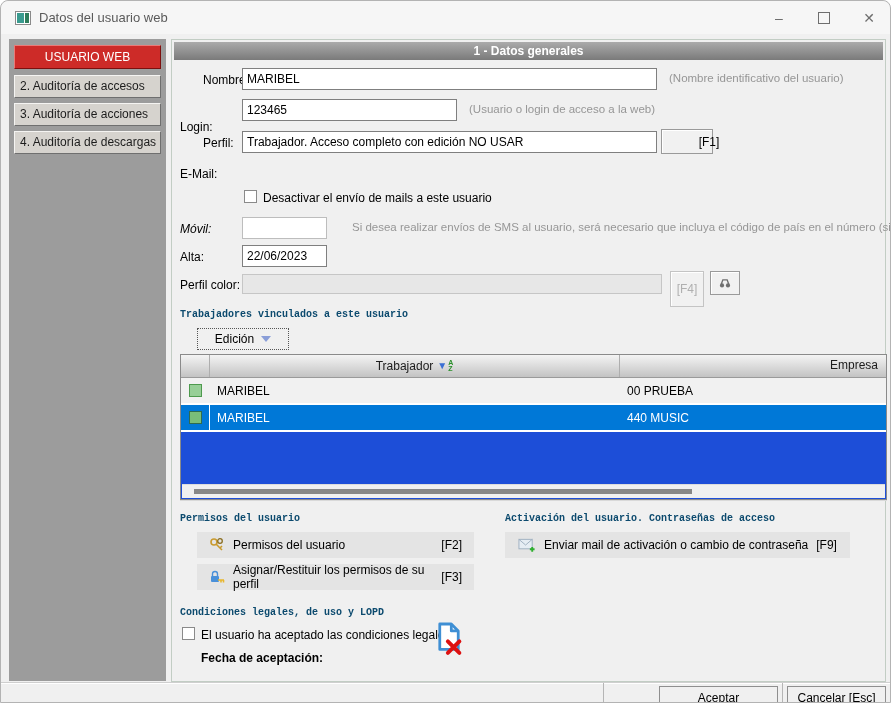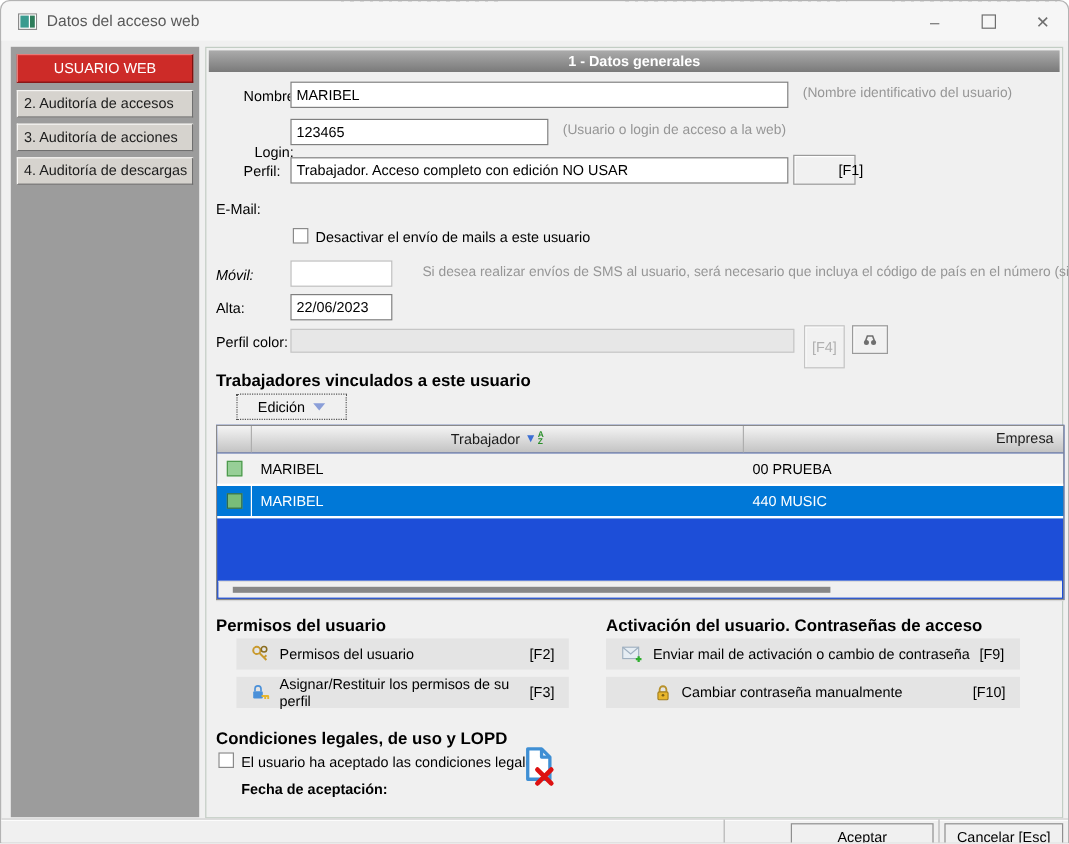--- a/index.html
+++ b/index.html
@@ -37,21 +37,21 @@
           font:12px "Liberation Sans",sans-serif;padding:0 4px;}
   .tinput.lite{border-color:#bdbdbd;}
   .tinput:disabled,.tinput.disabled{background:#e7e7e7;border-color:#c6c6c6;color:#777;}
   .hint{position:absolute;color:#969696;font-size:11.5px;white-space:nowrap;}
   .cb{position:absolute;width:13px;height:13px;appearance:none;-webkit-appearance:none;margin:0;
       background:#fff;border:1px solid #8a8a8a;}
   .sbtn{position:absolute;box-sizing:border-box;display:flex;align-items:center;justify-content:center;gap:4px;
         background:#f1f1f1;border:1px solid #9a9a9a;box-shadow:inset 1px 1px 0 #fff;font-size:12px;cursor:default;}
   .sbtn.disabled{color:#b0b0b0;border-color:#c4c4c4;}
 
-  .red-head{position:absolute;color:#000000;font-weight:bold;font-size:14px;white-space:nowrap;}
+  .red-head{position:absolute;color:#0c4a6e;font-weight:bold;font-size:10px;white-space:nowrap;font-family:Liberation Mono, monospace;}
 
   .edicion{position:absolute;display:flex;align-items:center;justify-content:center;gap:7px;
            border:1px dotted #555;background:transparent;font-size:12px;cursor:default;}
   .tri{width:0;height:0;border-left:5px solid transparent;border-right:5px solid transparent;
        border-top:6px solid #8a9ed8;}
 
   
   .wtable{position:absolute;left:8px;top:314px;width:707px;height:146px;box-sizing:border-box;
           background:#1d4ed8;border:1px solid #8a8a8a;box-shadow:0 1px 0 #d9d9d9;}
   .thead{display:flex;height:22px;background:linear-gradient(#f4f4f4,#c3c3c3);border-bottom:1px solid #9a9a9a;}
@@ -100,21 +100,21 @@
   <div class="artifact" style="left:283px;width:132px;"></div>
   <div class="artifact" style="left:520px;width:185px;"></div>
   <div class="artifact" style="left:742px;width:138px;"></div>
 
   <div class="titlebar">
     <svg class="title-icon" viewBox="0 0 16 14">
       <rect x="0.5" y="0.5" width="15" height="13" fill="#ffffff" stroke="#8a8a8a"></rect>
       <rect x="2" y="2" width="7" height="10" fill="#3a9b8f"></rect>
       <rect x="10" y="2" width="4" height="10" fill="#2e7d5b"></rect>
     </svg>
-    <span class="title-text">Datos del acceso web</span>
+    <span class="title-text">Datos del usuario web</span>
     <div class="winbtn" style="left:761px;">
       <span>–</span>
     </div>
     <div class="winbtn" style="left:806px;">
       <span class="maxbox"></span>
     </div>
     <div class="winbtn" style="left:851px;">
       <span>✕</span>
     </div>
   </div>
@@ -126,21 +126,21 @@
     <div class="sb-item">4. Auditoría de descargas</div>
   </div>
 
   <div class="main">
     <div class="main-header">1 - Datos generales</div>
 
     <span class="flabel bold" style="left:8px;top:33px;">Nombre:</span>
     <input class="tinput" style="left: 70px; top: 28px; width: 415px;" value="MARIBEL">
     <span class="hint" style="left:497px;top:32px;">(Nombre identificativo del usuario)</span>
 
-    <span class="flabel" style="left:8px;top:80px;margin-left:32px;">Login:</span>
+    <span class="flabel" style="left:8px;top:80px;">Login:</span>
     <input class="tinput" style="left: 70px; top: 59px; width: 215px;" value="123465">
     <span class="hint" style="left:297px;top:63px;">(Usuario o login de acceso a la web)</span>
 
     <span class="flabel bold" style="left:8px;top:96px;">Perfil:</span>
     <input class="tinput" style="left: 70px; top: 91px; width: 415px;" value="Trabajador. Acceso completo con edición NO USAR">
     <div class="sbtn" style="left:489px;top:89px;width:52px;height:25px;gap:44px;">
       <svg width="14" height="14" viewBox="0 0 16 16">
         <line x1="9.5" y1="9.5" x2="14" y2="14" stroke="#c9a15a" stroke-width="2.4"></line>
         <circle cx="6.5" cy="6.5" r="4" fill="#cfe0f4" stroke="#3a6ea5" stroke-width="1.5"></circle>
       </svg>
@@ -235,29 +235,20 @@
     <span class="red-head" style="left:333px;top:473px;">Activación del usuario. Contraseñas de acceso</span>
     <div class="action-btn center" style="left:333px;top:492px;width:345px;">
       <svg width="18" height="15" viewBox="0 0 19 15">
         <rect x="1" y="1" width="14" height="10" fill="#e6edf3" stroke="#9fb0c0"></rect>
         <path d="M1 1 L8 7 L15 1" fill="none" stroke="#9fb0c0"></path>
         <path d="M15 9 v5 M12.5 11.5 h5" stroke="#2faf2f" stroke-width="2"></path>
       </svg>
       <span>Enviar mail de activación o cambio de contraseña</span>
       <span class="key">[F9]</span>
     </div>
-    <div class="action-btn" style="left:333px;top:524px;width:345px;padding-left:40px;">
-      <svg width="15" height="15" viewBox="0 0 16 16">
-        <path d="M5 7 V5 a3 3 0 0 1 6 0 V7" stroke="#b8912a" stroke-width="1.6" fill="none"></path>
-        <rect x="3.5" y="7" width="9" height="7" rx="1.2" fill="#e8b62c" stroke="#a07d20"></rect>
-        <circle cx="8" cy="10" r="1.2" fill="#7a5f16"></circle>
-      </svg>
-      <span>Cambiar contraseña manualmente</span>
-      <span class="key right">[F10]</span>
-    </div>
 
     <span class="red-head" style="left:8px;top:567px;">Condiciones legales, de uso y LOPD</span>
     <input type="checkbox" class="cb" style="left: 10px; top: 587px;">
     <span class="flabel" style="left:29px;top:588px;">El usuario ha aceptado las condiciones legales</span>
     <span class="flabel" style="left:29px;top:611px;font-weight:bold;">Fecha de aceptación:</span>
     <svg style="position:absolute;left:262px;top:581px;" width="30" height="36" viewBox="0 0 26 30">
       <path d="M5 2 h10 l6 6 v16 h-16 z" fill="#ffffff" stroke="#3f8fd4" stroke-width="2.4" stroke-linejoin="round"></path>
       <path d="M15 2 v6 h6" fill="none" stroke="#3f8fd4" stroke-width="2.4" stroke-linejoin="round"></path>
       <path d="M12 17 L22 27 M22 17 L12 27" stroke="#dd1111" stroke-width="3.4" stroke-linecap="round"></path>
     </svg>

